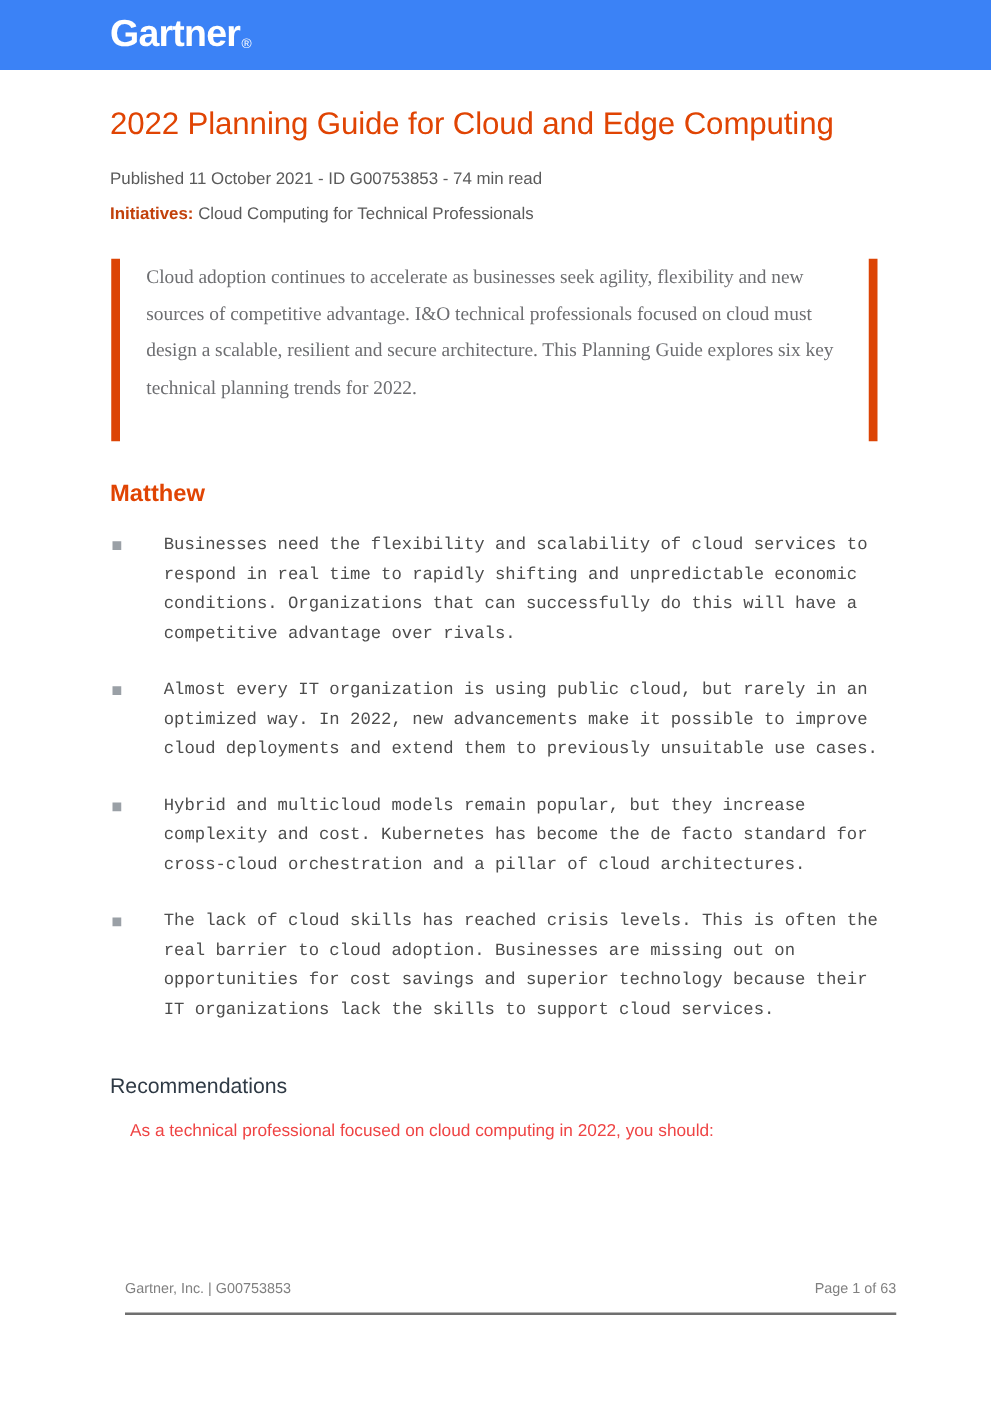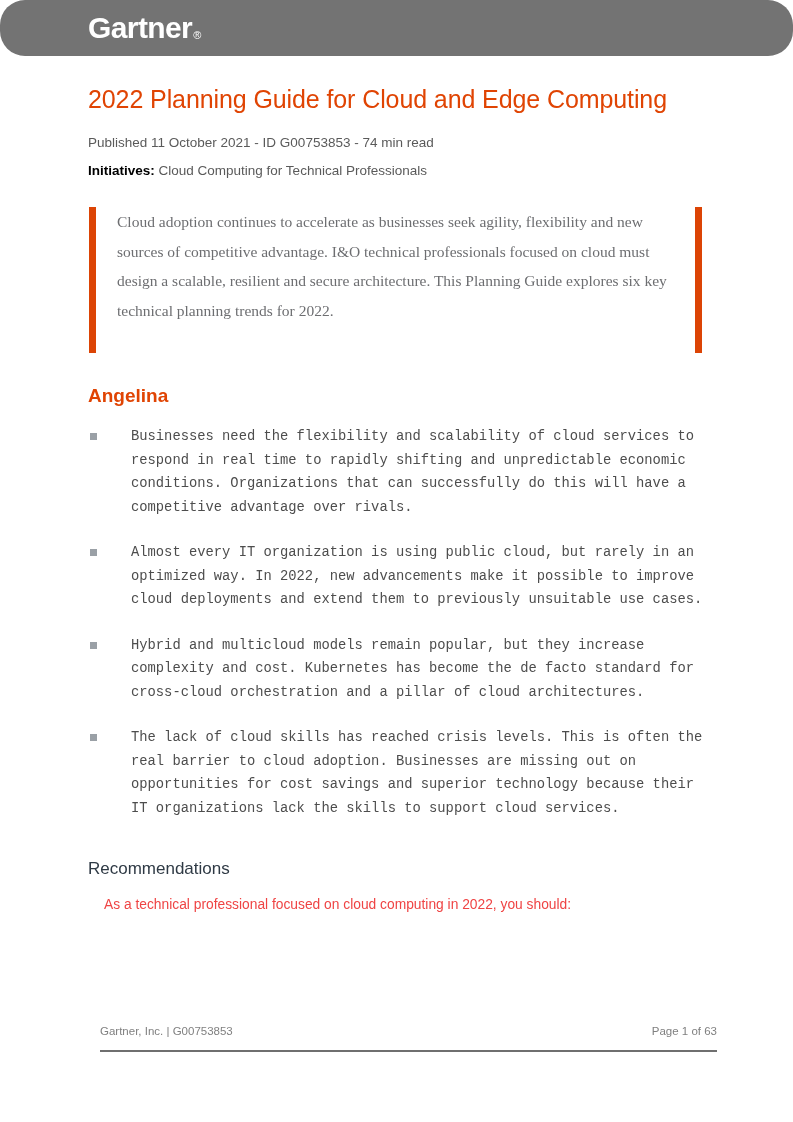--- a/index.html
+++ b/index.html
@@ -23,22 +23,21 @@
     overflow: hidden;
   }
 
   
   .header-band {
     position: absolute;
     top: 0;
     left: 0;
     width: 793px;
     height: 56px;
-    background: #737373;
-    border-radius: 25px;
+    background: #3b82f6;
   }
   .logo {
     position: absolute;
     left: 88px;
     top: 12px;
     color: #ffffff;
     font-family: "Liberation Sans", sans-serif;
     font-weight: bold;
     font-size: 30px;
     letter-spacing: -0.6px;
@@ -74,21 +73,21 @@
   .meta {
     margin: 0;
     font-size: 13.5px;
     line-height: 27px;
     color: #5a5a5a;
   }
   .meta-published { margin-top: 13px; }
   .meta-authors   { margin-top: 1px; }
   .meta-initiatives { margin-top: 1px; }
   .meta-label {
-    color: #000000;
+    color: #c2410c;
     font-weight: bold;
   }
 
   
   .callout {
     position: relative;
     margin-top: 23px;
     padding: 0 24px 0 29px;
     min-height: 146px;
     box-sizing: border-box;
@@ -199,21 +198,21 @@
 
     <p class="meta meta-published">Published 11 October 2021 - ID G00753853 - 74 min read</p>
     <p class="meta meta-initiatives"><span class="meta-label">Initiatives:</span> <span>Cloud Computing for Technical Professionals</span></p>
 
     <div class="callout">
       <span class="bar bar-left"></span>
       <span class="bar bar-right"></span>
       <p class="callout-text">Cloud adoption continues to accelerate as businesses seek agility, flexibility and new sources of competitive advantage. I&amp;O technical professionals focused on cloud must design a scalable, resilient and secure architecture. This Planning Guide explores six key technical planning trends for 2022.</p>
     </div>
 
-    <h2 class="h-overview">Angelina</h2>
+    <h2 class="h-overview">Matthew</h2>
 
     <ul class="bullets">
       <li><span class="marker"></span><span>Businesses need the flexibility and scalability of cloud services to respond in real time to rapidly shifting and unpredictable economic conditions. Organizations that can successfully do this will have a competitive advantage over rivals.</span></li>
       <li><span class="marker"></span><span>Almost every IT organization is using public cloud, but rarely in an optimized way. In 2022, new advancements make it possible to improve cloud deployments and extend them to previously unsuitable use cases.</span></li>
       <li><span class="marker"></span><span>Hybrid and multicloud models remain popular, but they increase complexity and cost. Kubernetes has become the de facto standard for cross-cloud orchestration and a pillar of cloud architectures.</span></li>
       <li><span class="marker"></span><span>The lack of cloud skills has reached crisis levels. This is often the real barrier to cloud adoption. Businesses are missing out on opportunities for cost savings and superior technology because their IT organizations lack the skills to support cloud services.</span></li>
     </ul>
 
     <h3 class="h-sub spaced-top">Recommendations</h3>
     <p class="body-para">As a technical professional focused on cloud computing in 2022, you should:</p>

